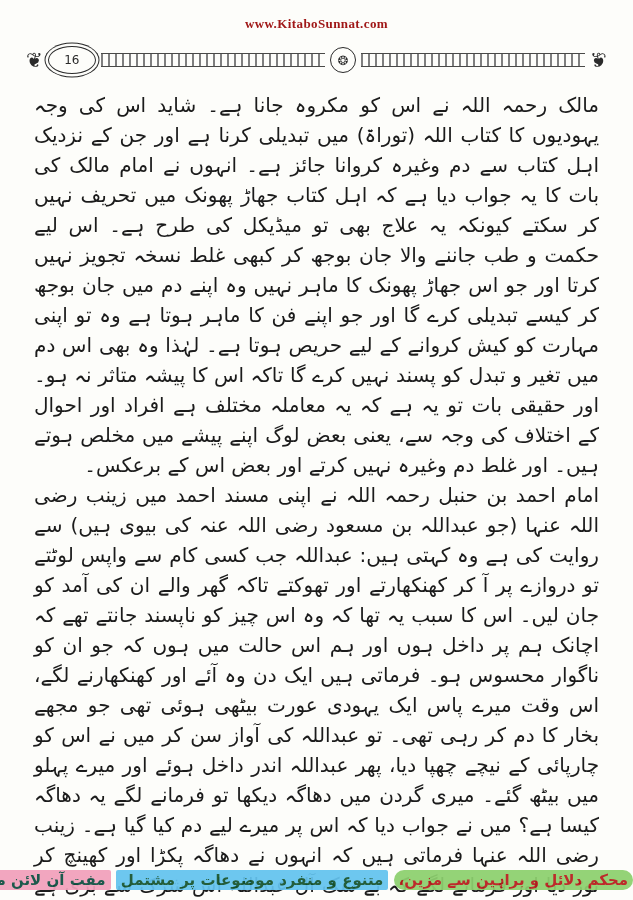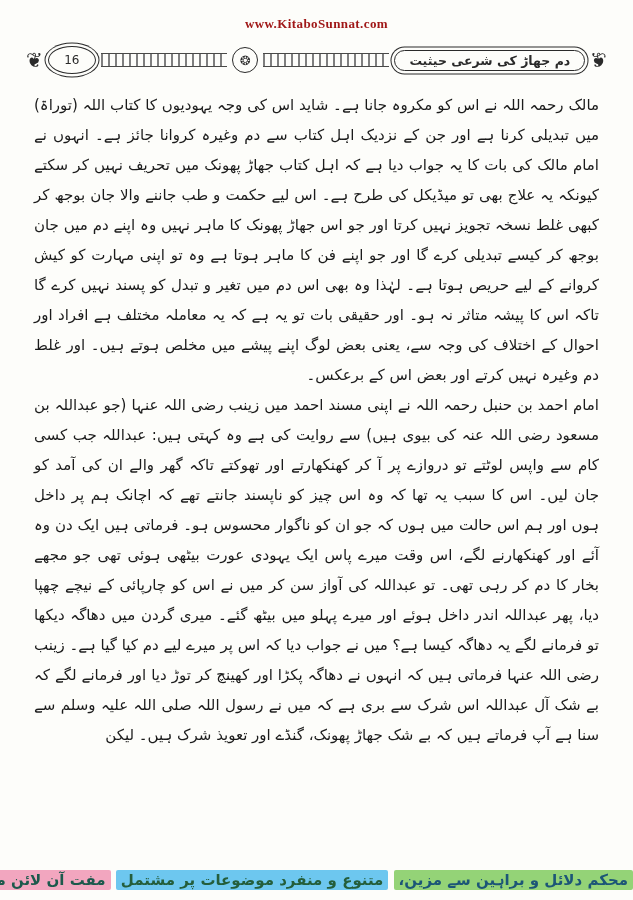--- a/index.html
+++ b/index.html
@@ -67,21 +67,21 @@
     direction:rtl;
     white-space:nowrap;
     background:#fdfdfa;
     box-shadow:0 0 0 2.5px #fdfdfa, 0 0 0 3.5px #2a2a2a;
   }
   
   .text-col { padding:12px 34px 0 34px; }
   .urdu-para {
     direction:rtl;
     text-align:justify;
-    font-size:15px;
+    font-size:20px;
     line-height:30px;
     margin:0;
   }
   .section-heading {
     direction:rtl;
     text-align:center;
     font-size:21px;
     font-weight:bold;
     margin:10px 0 8px 0;
     line-height:34px;
@@ -105,30 +105,29 @@
 <div class="page">
 
   <div class="site-url" style="color: rgb(160, 24, 24);">www.KitaboSunnat.com</div>
 
   <div class="band">
     <span class="finial">❦</span>
     <span class="page-oval">16</span>
     <span class="band-line"></span>
     <span class="medallion">❂</span>
     <span class="band-line"></span>
-    <span class="title-cartouche">دم جھاڑ کی شرعی حیثیت</span>
     <span class="finial right">❦</span>
   </div>
 
   <div class="text-col">
     <p class="urdu-para">مالک رحمہ اللہ نے اس کو مکروہ جانا ہے۔ شاید اس کی وجہ یہودیوں کا کتاب اللہ (توراۃ) میں تبدیلی کرنا ہے اور جن کے نزدیک اہل کتاب سے دم وغیرہ کروانا جائز ہے۔ انہوں نے امام مالک کی بات کا یہ جواب دیا ہے کہ اہل کتاب جھاڑ پھونک میں تحریف نہیں کر سکتے کیونکہ یہ علاج بھی تو میڈیکل کی طرح ہے۔ اس لیے حکمت و طب جاننے والا جان بوجھ کر کبھی غلط نسخہ تجویز نہیں کرتا اور جو اس جھاڑ پھونک کا ماہر نہیں وہ اپنے دم میں جان بوجھ کر کیسے تبدیلی کرے گا اور جو اپنے فن کا ماہر ہوتا ہے وہ تو اپنی مہارت کو کیش کروانے کے لیے حریص ہوتا ہے۔ لہٰذا وہ بھی اس دم میں تغیر و تبدل کو پسند نہیں کرے گا تاکہ اس کا پیشہ متاثر نہ ہو۔ اور حقیقی بات تو یہ ہے کہ یہ معاملہ مختلف ہے افراد اور احوال کے اختلاف کی وجہ سے، یعنی بعض لوگ اپنے پیشے میں مخلص ہوتے ہیں۔ اور غلط دم وغیرہ نہیں کرتے اور بعض اس کے برعکس۔</p>
 
 
     <p class="urdu-para">امام احمد بن حنبل رحمہ اللہ نے اپنی مسند احمد میں زینب رضی اللہ عنہا (جو عبداللہ بن مسعود رضی اللہ عنہ کی بیوی ہیں) سے روایت کی ہے وہ کہتی ہیں: عبداللہ جب کسی کام سے واپس لوٹتے تو دروازے پر آ کر کھنکھارتے اور تھوکتے تاکہ گھر والے ان کی آمد کو جان لیں۔ اس کا سبب یہ تھا کہ وہ اس چیز کو ناپسند جانتے تھے کہ اچانک ہم پر داخل ہوں اور ہم اس حالت میں ہوں کہ جو ان کو ناگوار محسوس ہو۔ فرماتی ہیں ایک دن وہ آئے اور کھنکھارنے لگے، اس وقت میرے پاس ایک یہودی عورت بیٹھی ہوئی تھی جو مجھے بخار کا دم کر رہی تھی۔ تو عبداللہ کی آواز سن کر میں نے اس کو چارپائی کے نیچے چھپا دیا، پھر عبداللہ اندر داخل ہوئے اور میرے پہلو میں بیٹھ گئے۔ میری گردن میں دھاگہ دیکھا تو فرمانے لگے یہ دھاگہ کیسا ہے؟ میں نے جواب دیا کہ اس پر میرے لیے دم کیا گیا ہے۔ زینب رضی اللہ عنہا فرماتی ہیں کہ انہوں نے دھاگہ پکڑا اور کھینچ کر توڑ دیا اور فرمانے لگے کہ بے شک آل عبداللہ اس شرک سے بری ہے کہ میں نے رسول اللہ صلی اللہ علیہ وسلم سے سنا ہے آپ فرماتے ہیں کہ بے شک جھاڑ پھونک، گنڈے اور تعویذ شرک ہیں۔ لیکن</p>
   </div>
 
   <div class="watermark">
-    <span style="background-color: rgb(141, 208, 110); color: #0c4a6e;">محکم دلائل و براہین سے مزین،</span>
+    <span style="background-color: rgb(141, 208, 110); color: #b91c1c; border-radius: 10px;">محکم دلائل و براہین سے مزین،</span>
     <span style="background-color: rgb(99, 195, 239); color: #14532d;">متنوع و منفرد موضوعات پر مشتمل</span>
     <span style="background-color: rgb(242, 160, 187); color: rgb(11, 77, 63);">مفت آن لائن مکتبہ</span>
   </div>
 
 </div>
 
 </body></html>

